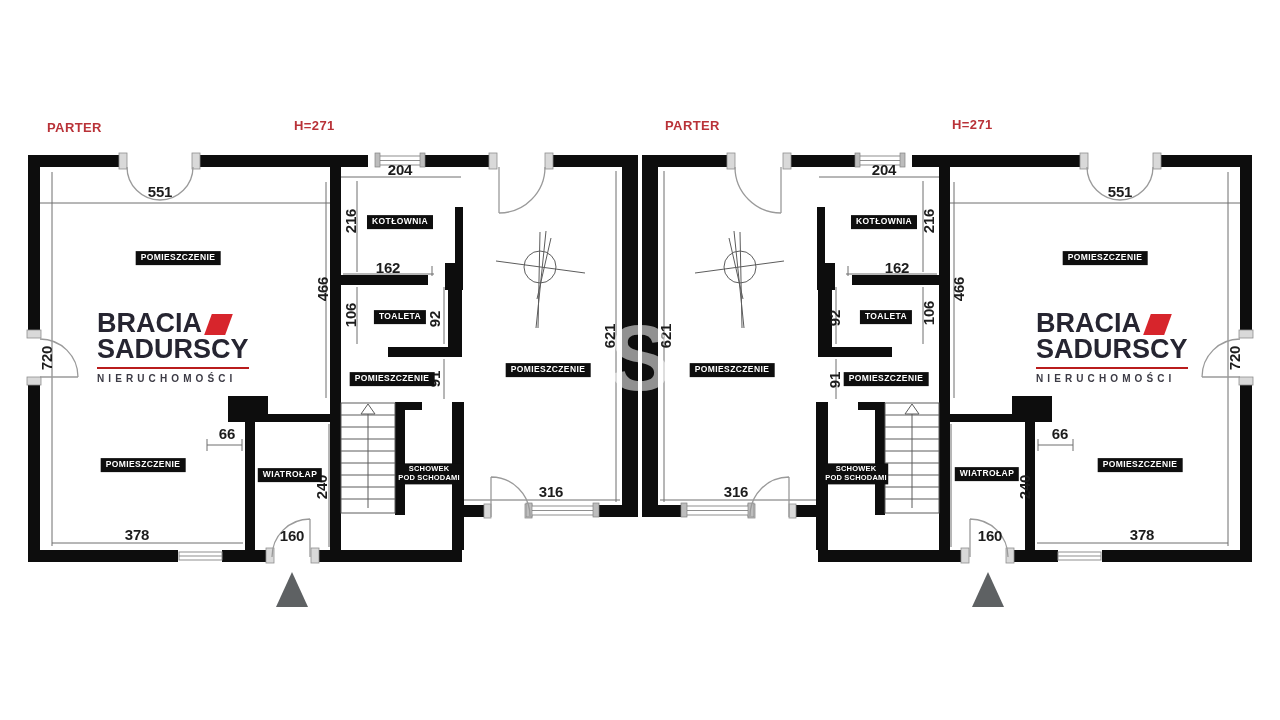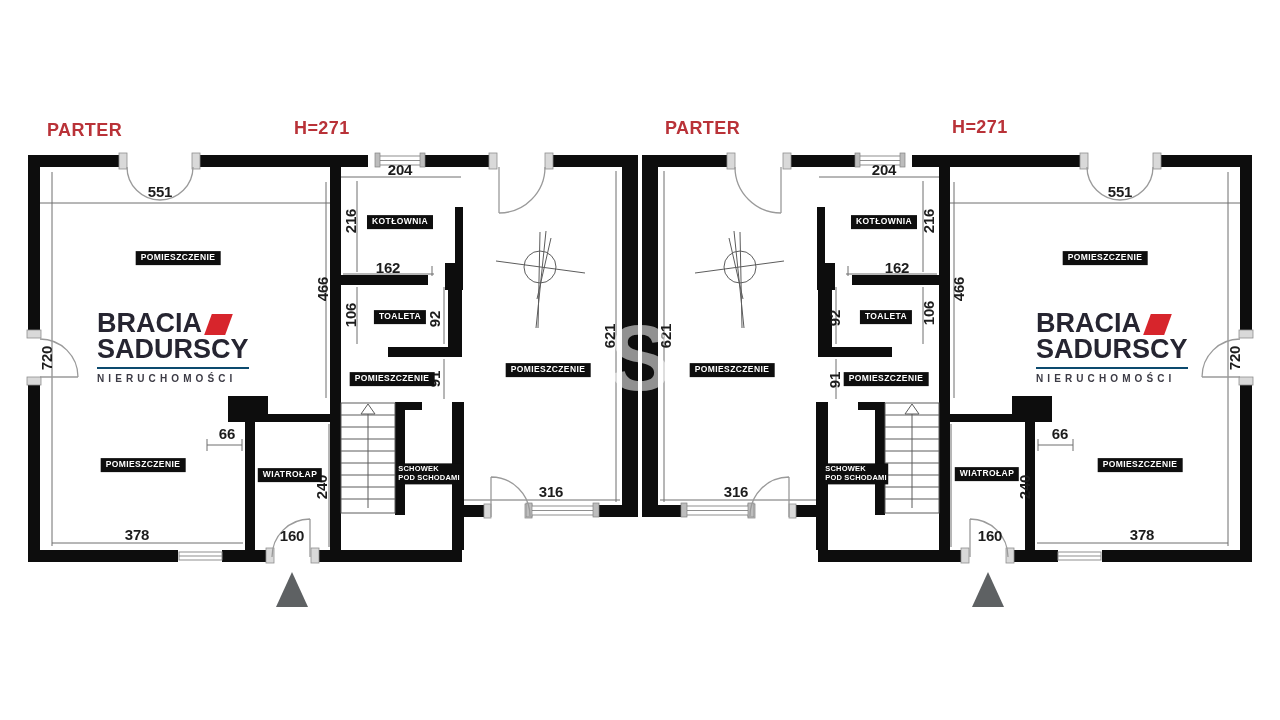--- a/index.html
+++ b/index.html
@@ -3,30 +3,30 @@
 <meta charset="utf-8">
 <style>
   html,body{margin:0;padding:0;background:#ffffff;}
   #stage{position:relative;width:1280px;height:720px;background:#fff;overflow:hidden;
          font-family:"Liberation Sans",sans-serif;}
   #plan-svg{position:absolute;left:0;top:0;}
   .t{position:absolute;white-space:nowrap;}
   .c{transform:translate(-50%,-50%);}
   .rot{transform:translate(-50%,-50%) rotate(-90deg);}
   .dim{font-size:15px;font-weight:700;color:#1c1c1c;letter-spacing:-0.2px;}
-  .red{font-size:18px;font-weight:700;color:#b93238;letter-spacing:0.4px;}
+  .red{font-size:13px;font-weight:700;color:#b93238;letter-spacing:0.4px;}
   .rlab{background:#0e0e0e;color:#ffffff;font-size:8.5px;font-weight:700;
-        letter-spacing:0.4px;padding:2px 5px;line-height:1.15;}
+        letter-spacing:0.4px;padding:2px 5px;line-height:1.15;text-align:center;}
   .rlab.small{font-size:7.5px;letter-spacing:0.2px;padding:2px 1px;}
   .logo{position:absolute;width:152px;color:#262531;}
   .logo-row{display:flex;align-items:flex-start;}
   .logo-main{font-size:27px;font-weight:700;line-height:0.96;letter-spacing:0px;}
   .logo-mark{width:21px;height:21px;background:#d7252c;transform:skewX(-20deg);
              margin:3px 0 0 6px;}
-  .logo-sub{border-top:2px solid #0c4a6e;margin-top:4px;padding-top:4px;
+  .logo-sub{border-top:2px solid #b91c1c;margin-top:4px;padding-top:4px;
             font-size:10px;letter-spacing:4.1px;font-weight:700;color:#3c3b45;}
   .wm{position:absolute;font-size:92px;font-weight:700;color:rgba(255,255,255,0.55);}
 </style>
 </head>
 <body>
 
 <div id="stage">
 
   <svg id="plan-svg" width="1280" height="720" viewBox="0 0 1280 720">
     <defs>

